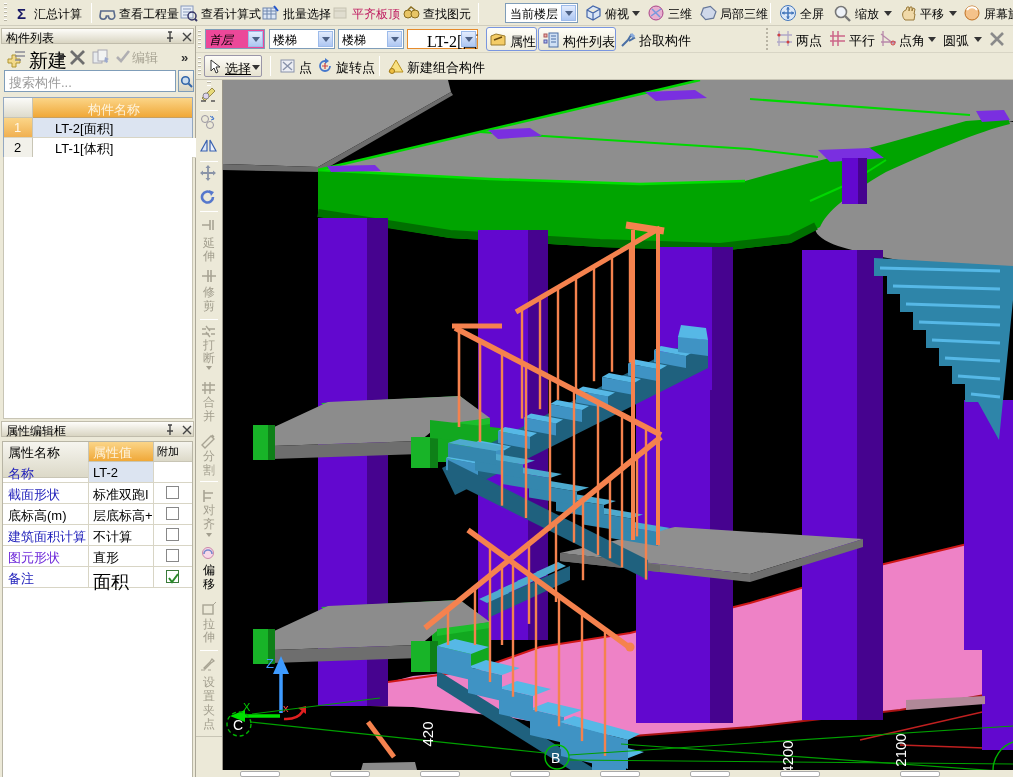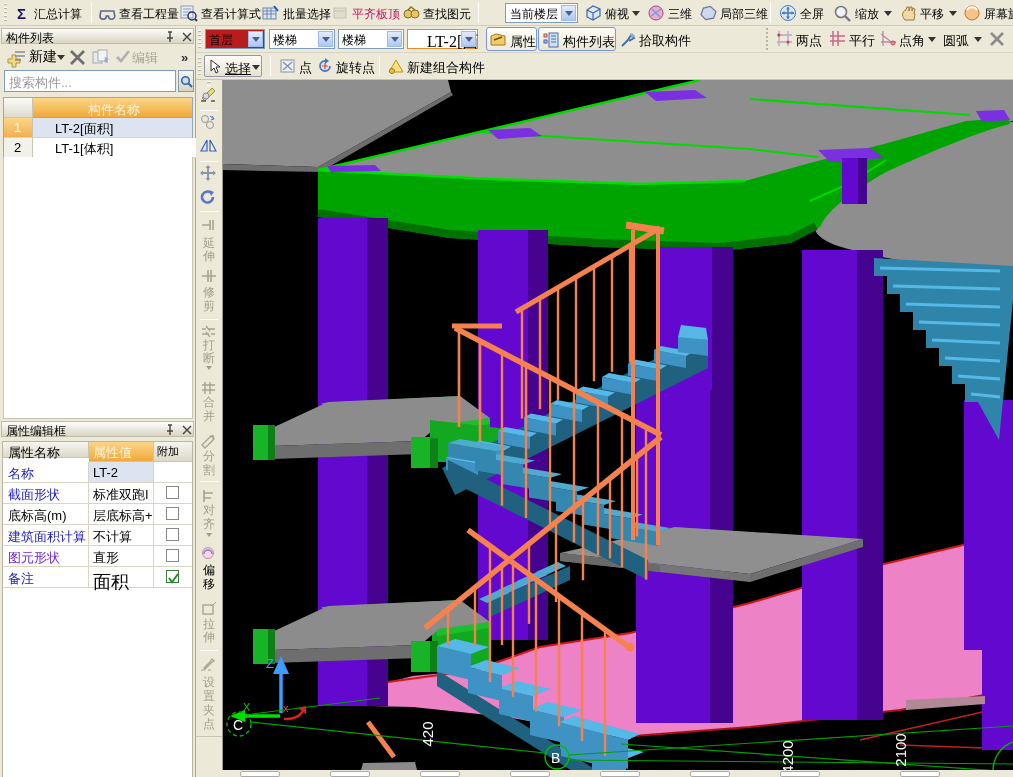--- a/index.html
+++ b/index.html
@@ -86,21 +86,21 @@
  <i style="position:absolute;left:949px;top:11px;border:4px solid transparent;border-top:5px solid #333;"></i>
  <svg class="ic" style="left:963px;top:4px;" width="19" height="18">
       <circle cx="9" cy="9" r="7" fill="#f4c28a" stroke="#c07020"></circle>
       <path d="M4,6 a6,6 0 0 1 10,0" fill="none" stroke="#fff" stroke-width="2"></path>
     </svg>
  <span class="tb" style="left:984px;top:6px;">屏幕旋</span>
 </div>
 
 <div style="position:absolute;left:196px;top:26px;width:817px;height:27px;background:#ece9d8;border-bottom:1px solid #d8d5c5;">
  <div class="grip" style="left:2px;top:4px;height:19px;"></div>
- <div style="position:absolute;left:9px;top:3px;width:60px;height:20px;background:#b91c1c;border:1px solid #7f9db9;">
+ <div style="position:absolute;left:9px;top:3px;width:60px;height:20px;background:#ec4899;border:1px solid #7f9db9;font-style:italic;">
 <span style="position:absolute;left:3px;top:2px;font-size:12px;white-space:nowrap;overflow:hidden;width:40px;display:inline-block;">首层</span>
 <span style="position:absolute;right:1px;top:1px;width:15px;height:16px;background:linear-gradient(#e3ecfd,#aec7f2);border:1px solid #9dbbea;">
         <i style="position:absolute;left:3px;top:5px;border:4px solid transparent;border-top:5px solid #4d6185;"></i>
       </span>
 </div>
  <div style="position:absolute;left:73px;top:3px;width:66px;height:20px;background:#fff;border:1px solid #7f9db9;">
 <span style="position:absolute;left:3px;top:2px;font-size:12px;white-space:nowrap;overflow:hidden;width:46px;display:inline-block;">楼梯</span>
 <span style="position:absolute;right:1px;top:1px;width:15px;height:16px;background:linear-gradient(#e3ecfd,#aec7f2);border:1px solid #9dbbea;">
         <i style="position:absolute;left:3px;top:5px;border:4px solid transparent;border-top:5px solid #4d6185;"></i>
       </span>
@@ -201,21 +201,21 @@
    <svg style="position:absolute;left:179px;top:2px;" width="12" height="12">
         <path d="M2,2 L10,10 M10,2 L2,10" stroke="#444" stroke-width="1.4"></path>
       </svg>
  </div>
 
  <div style="position:absolute;left:1px;top:19px;width:193px;height:26px;background:#ece9d8;">
    <svg style="position:absolute;left:3px;top:3px;" width="22" height="20">
         <path d="M4,11 h4 v-4 h4 v4 h4 v4 h-4 v4 h-4 v-4 h-4 z" fill="#f2d98a" stroke="#b09530" stroke-width="1"></path>
         <path d="M11,4h10M11,8h10M11,12h6" stroke="#8a8a95" stroke-width="1.7"></path>
       </svg>
-   <span style="position:absolute;left:28px;top:3px;font-size:14px;">新建</span>
+   <span style="position:absolute;left:28px;top:3px;font-size:19px;">新建</span>
    <i style="position:absolute;left:56px;top:10px;border:4px solid transparent;border-top:5px solid #333;"></i>
    <svg style="position:absolute;left:68px;top:4px;" width="17" height="17">
         <path d="M2,2 L15,15 M15,2 L2,15" stroke="#6e6e6e" stroke-width="2.8"></path>
       </svg>
    <svg style="position:absolute;left:91px;top:4px;" width="18" height="16" opacity="0.8">
         <rect x="1" y="3" width="9" height="11" fill="#e8ecf4" stroke="#99a"></rect>
         <rect x="6" y="1" width="9" height="11" fill="#f4f6fa" stroke="#99a"></rect>
         <path d="M13,8 l4,2 -2,1 1,2 -2,1 -1,-2 -1,2z" fill="#8899cc"></path>
       </svg>
    <svg style="position:absolute;left:114px;top:4px;" width="16" height="15" opacity="0.6">
@@ -259,21 +259,21 @@
    <span style="position:absolute;left:4px;top:1px;font-size:12px;">属性编辑框</span>
    <svg style="position:absolute;left:162px;top:2px;" width="12" height="12">
         <path d="M6,1 v6 M3,7 h6 M4,1 h4 M6,7 v4" stroke="#444" stroke-width="1.4" fill="none"></path>
       </svg>
    <svg style="position:absolute;left:179px;top:2px;" width="12" height="12">
         <path d="M2,2 L10,10 M10,2 L2,10" stroke="#444" stroke-width="1.4"></path>
       </svg>
  </div>
 
  <div style="position:absolute;left:2px;top:415px;width:191px;height:340px;background:#fff;border:1px solid #b8b5a5;">
-<div style="position:absolute;left:0;top:0;width:86px;height:16px;background:linear-gradient(#f6f5ef,#dcd9c8);border-right:1px solid #c8c5b5;border-bottom:1px solid #c8c5b5;">
+<div style="position:absolute;left:0;top:0;width:86px;height:36px;background:linear-gradient(#f6f5ef,#dcd9c8);border-right:1px solid #c8c5b5;border-bottom:1px solid #c8c5b5;">
         <span style="position:absolute;left:5px;top:2px;font-size:13px;">属性名称</span>
       </div>
 <div style="position:absolute;left:86px;top:0;width:65px;height:20px;background:linear-gradient(#fbd588,#f0a838);border-right:1px solid #c8c5b5;border-bottom:1px solid #c8c5b5;">
         <span style="position:absolute;left:4px;top:2px;font-size:13px;color:#fdf3dd;">属性值</span>
       </div>
 <div style="position:absolute;left:151px;top:0;width:38px;height:20px;background:linear-gradient(#f6f5ef,#dcd9c8);border-bottom:1px solid #c8c5b5;">
         <span style="position:absolute;left:3px;top:2px;font-size:11px;">附加</span>
       </div>
 <div style="position:absolute;left:0;top:20px;width:86px;height:21px;border-right:1px solid #d8d5c5;border-bottom:1px solid #d8d5c5;">
         <span style="position:absolute;left:5px;top:3px;font-size:13px;color:#2222bb;">名称</span>

